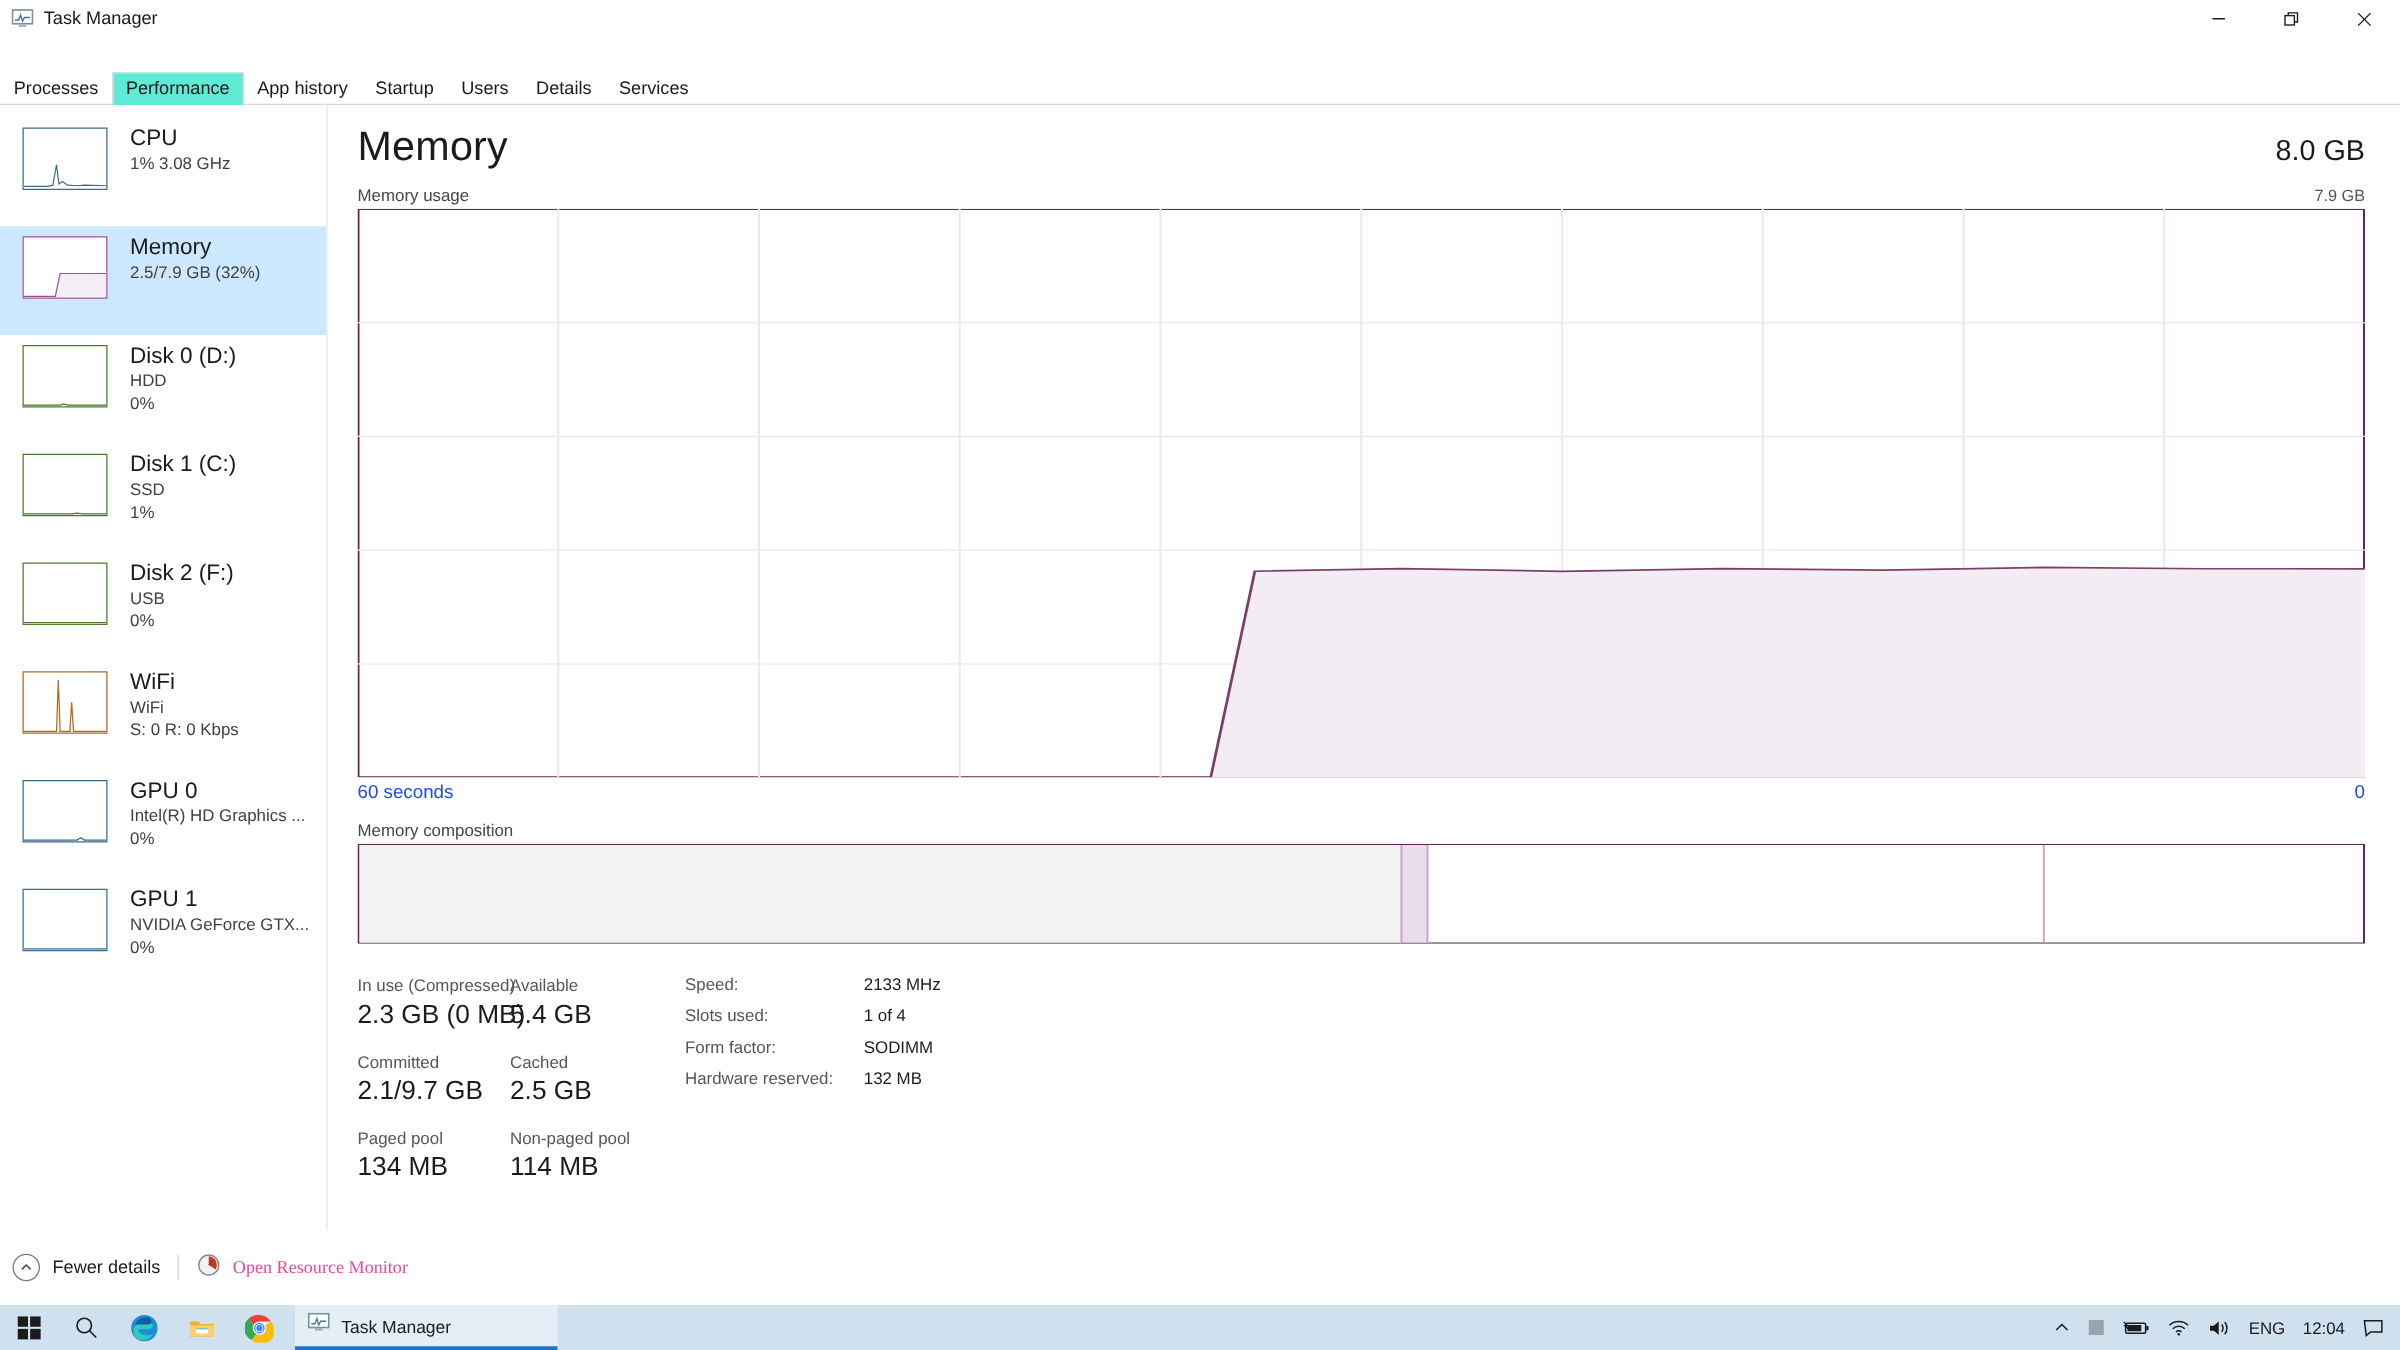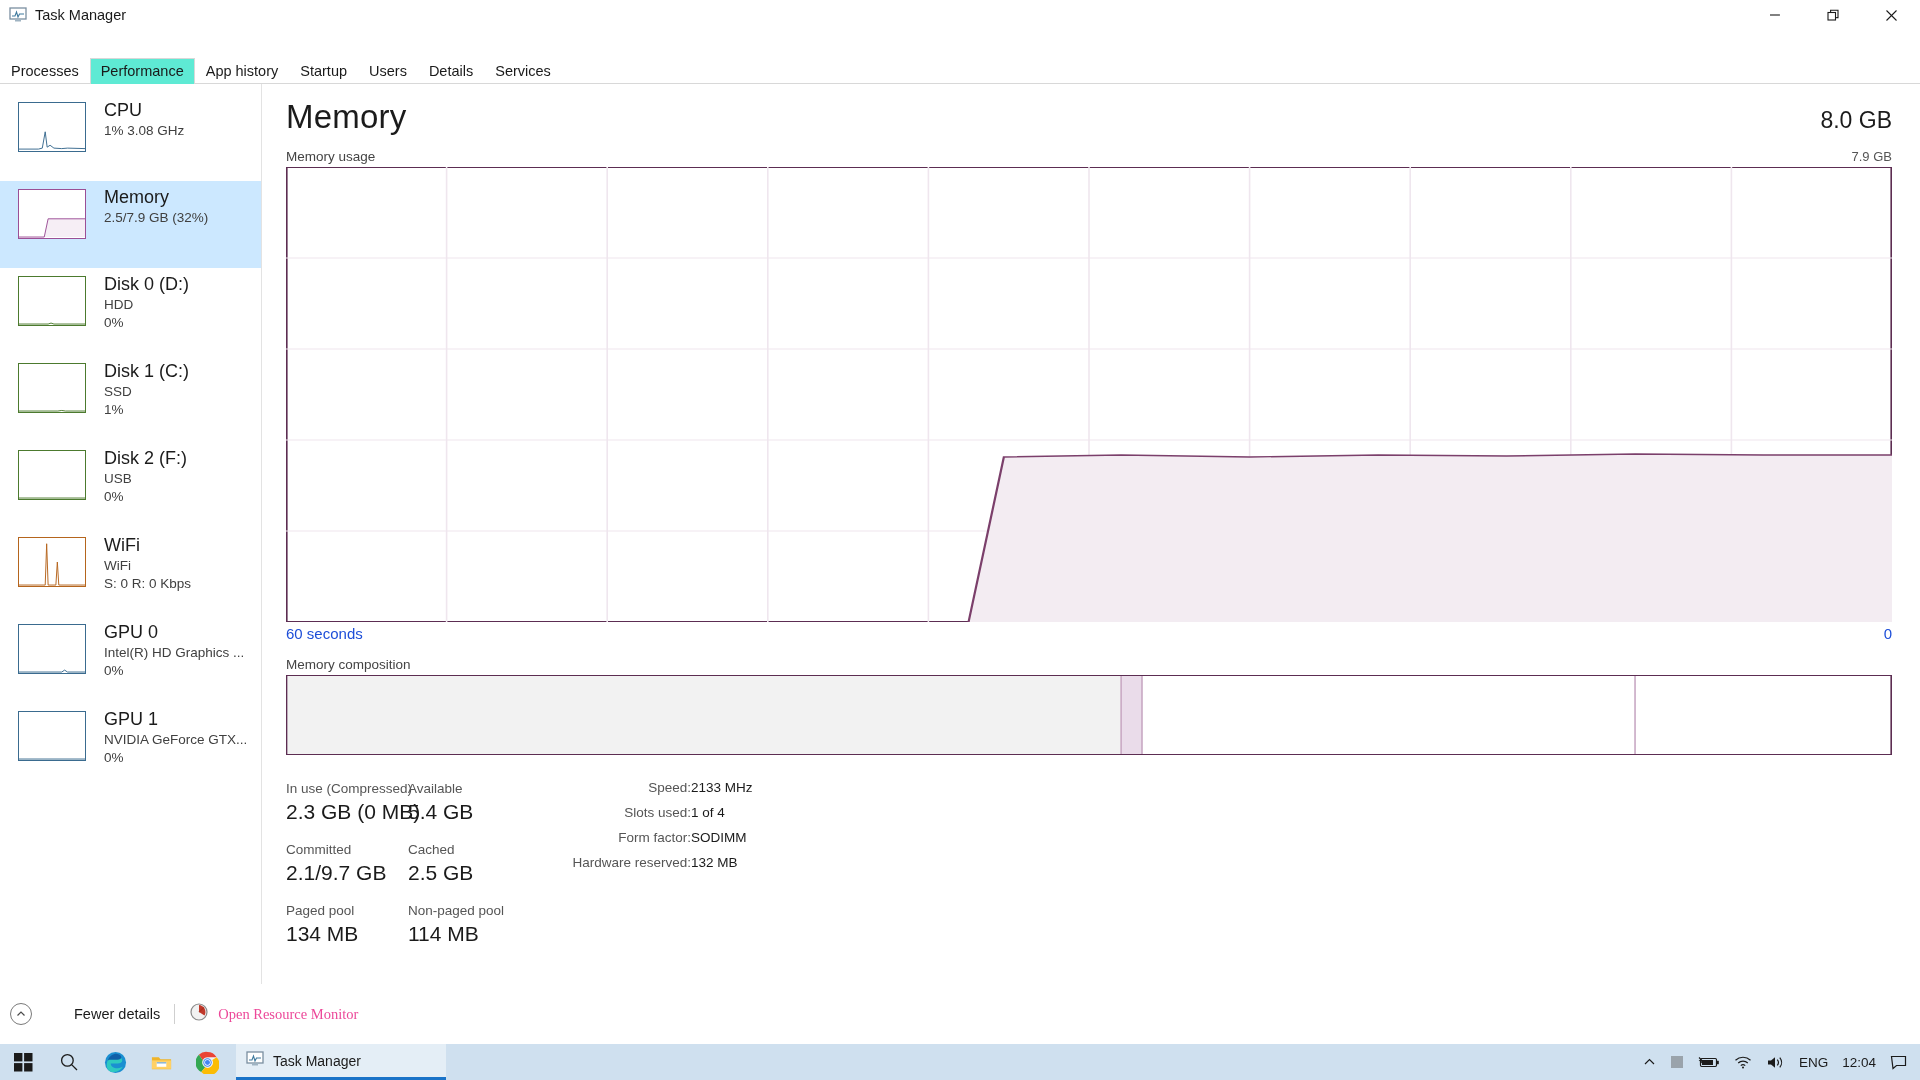--- a/index.html
+++ b/index.html
@@ -88,29 +88,29 @@
   .stats { display: flex; margin-top: 25px; }
   .stats-left { width: 262px; flex: none; }
   .stat-row { display: flex; margin-bottom: 15px; }
   .stat-cell { }
   .stat-cell.c1 { width: 122px; }
   .stat-lbl { font-size: 13.5px; color: #555; line-height: 18px; white-space: nowrap; }
   .stat-val { font-size: 21px; color: #1b1b1b; line-height: 28px; white-space: nowrap; }
 
   .stats-right { margin-left: 0px; }
   .kv { display: flex; margin-bottom: 10px; }
-  .kv-key { width: 143px; font-size: 13.5px; color: #555; text-align: right; }
+  .kv-key { width: 143px; font-size: 13.5px; color: #555; }
   .kv-val { font-size: 13.5px; color: #1b1b1b; }
 
   
   .footer {
     position: absolute; top: 984px; left: 0; width: 1920px; height: 60px;
     background: #ffffff; display: flex; align-items: center; padding-left: 10px;
   }
-  .fewer { display: flex; align-items: center; gap: 32px; }
+  .fewer { display: flex; align-items: center; }
   .chev-circle { width: 22px; height: 22px; border: 1px solid #7a7a7a; border-radius: 50%;
                  display: flex; align-items: center; justify-content: center; }
   .fewer-lbl { font-size: 14.5px; color: #1b1b1b; margin-left: 10px; }
   .vsep { width: 1px; height: 20px; background: #cfcfcf; margin: 0 14px; }
   .resmon { display: flex; align-items: center; }
   .resmon-lbl { font-size: 14.5px; color: #ec4899; margin-left: 9px; text-decoration: none; font-family: Liberation Serif, serif; }
 
   
   .taskbar {
     position: absolute; top: 1044px; left: 0; width: 1920px; height: 36px;

